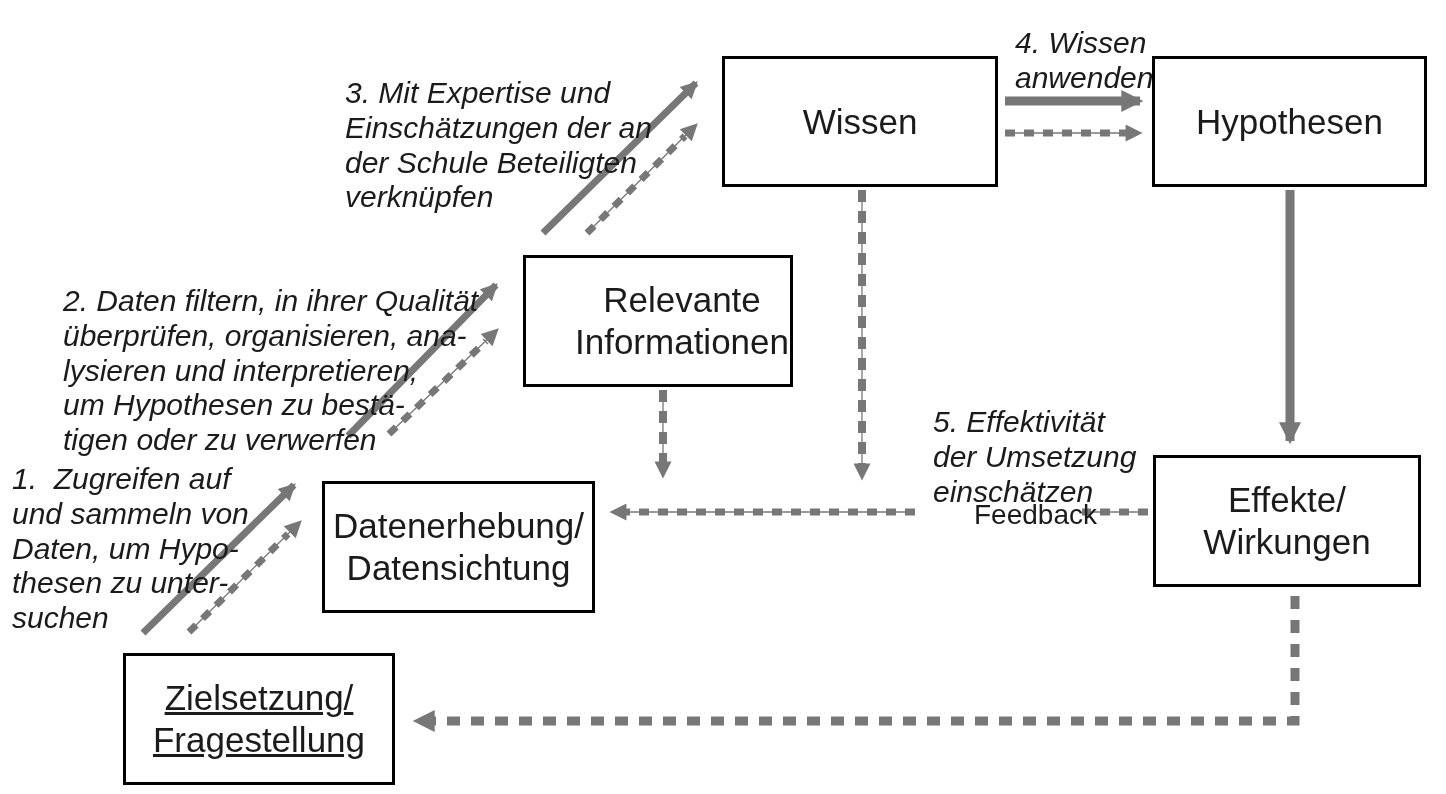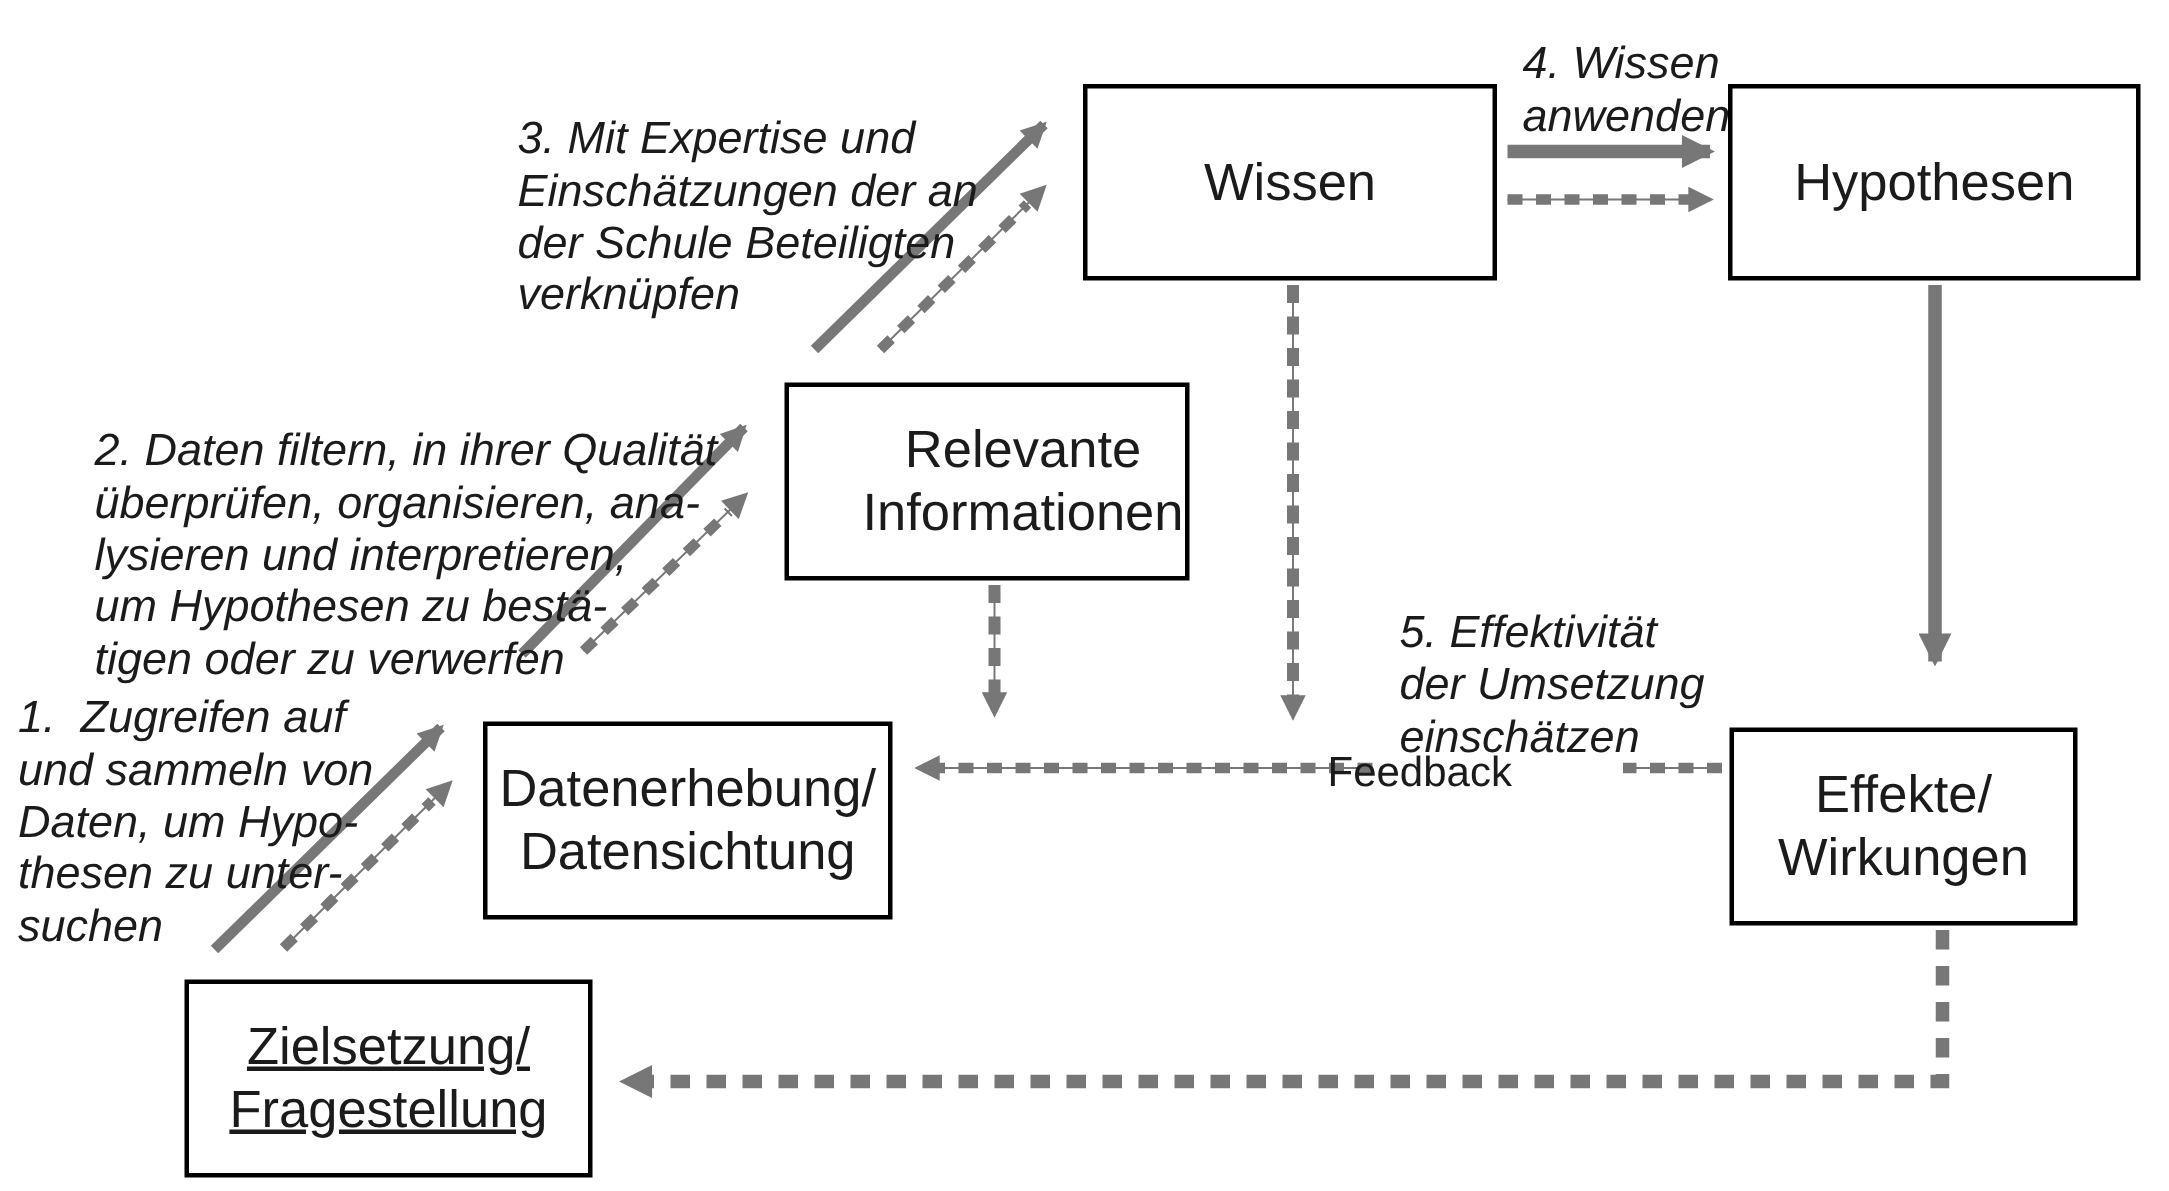--- a/index.html
+++ b/index.html
@@ -124,21 +124,21 @@
   <div class="box" style="left:523px; top:255px; width:270px; height:132px;padding-left:48px;">
     <span>Relevante
 Informationen</span>
   </div>
 
   <div class="box" style="left:322px; top:481px; width:273px; height:132px;">
     <span>Datenerhebung/
 Datensichtung</span>
   </div>
 
-  <div class="box" style="left:1153px; top:455px; width:232px; height:132px;margin-top:30px;">
+  <div class="box" style="left:1153px; top:455px; width:268px; height:132px;">
     <span>Effekte/
 Wirkungen</span>
   </div>
 
   <div class="box" style="left:123px; top:653px; width:272px; height:132px;text-decoration:underline;">
     <span>Zielsetzung/
 Fragestellung</span>
   </div>
 
   <div class="note" style="left:12px; top:462px;">1.  Zugreifen auf
@@ -158,15 +158,15 @@
 der Schule Beteiligten
 verknüpfen</div>
 
   <div class="note" style="left:1015px; top:26px;">4. Wissen
 anwenden</div>
 
   <div class="note" style="left:933px; top:405px;">5. Effektivität
 der Umsetzung
 einschätzen</div>
 
-  <div class="feedback" style="left:885px; top:500px;">Feedback</div>
+  <div class="feedback" style="left:974px; top:500px;">Feedback</div>
 
 </div>
 
 </body></html>

